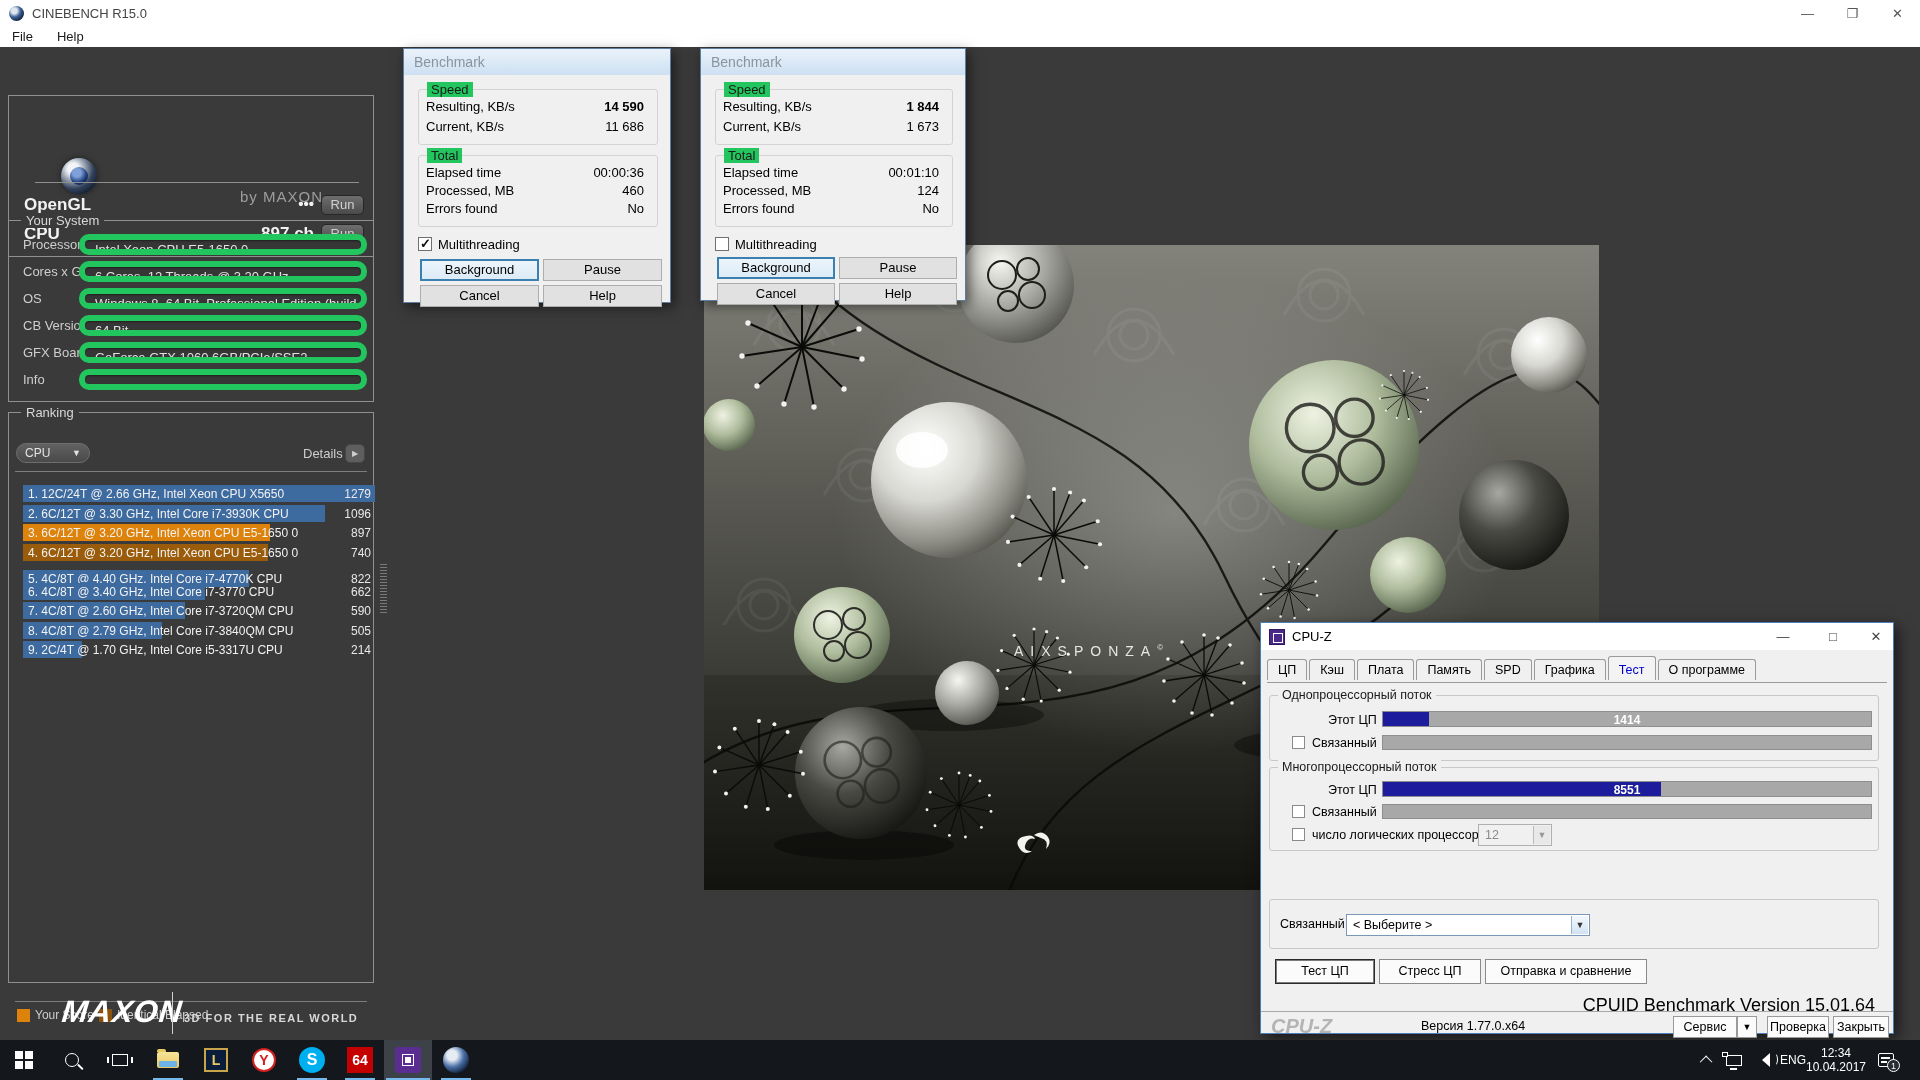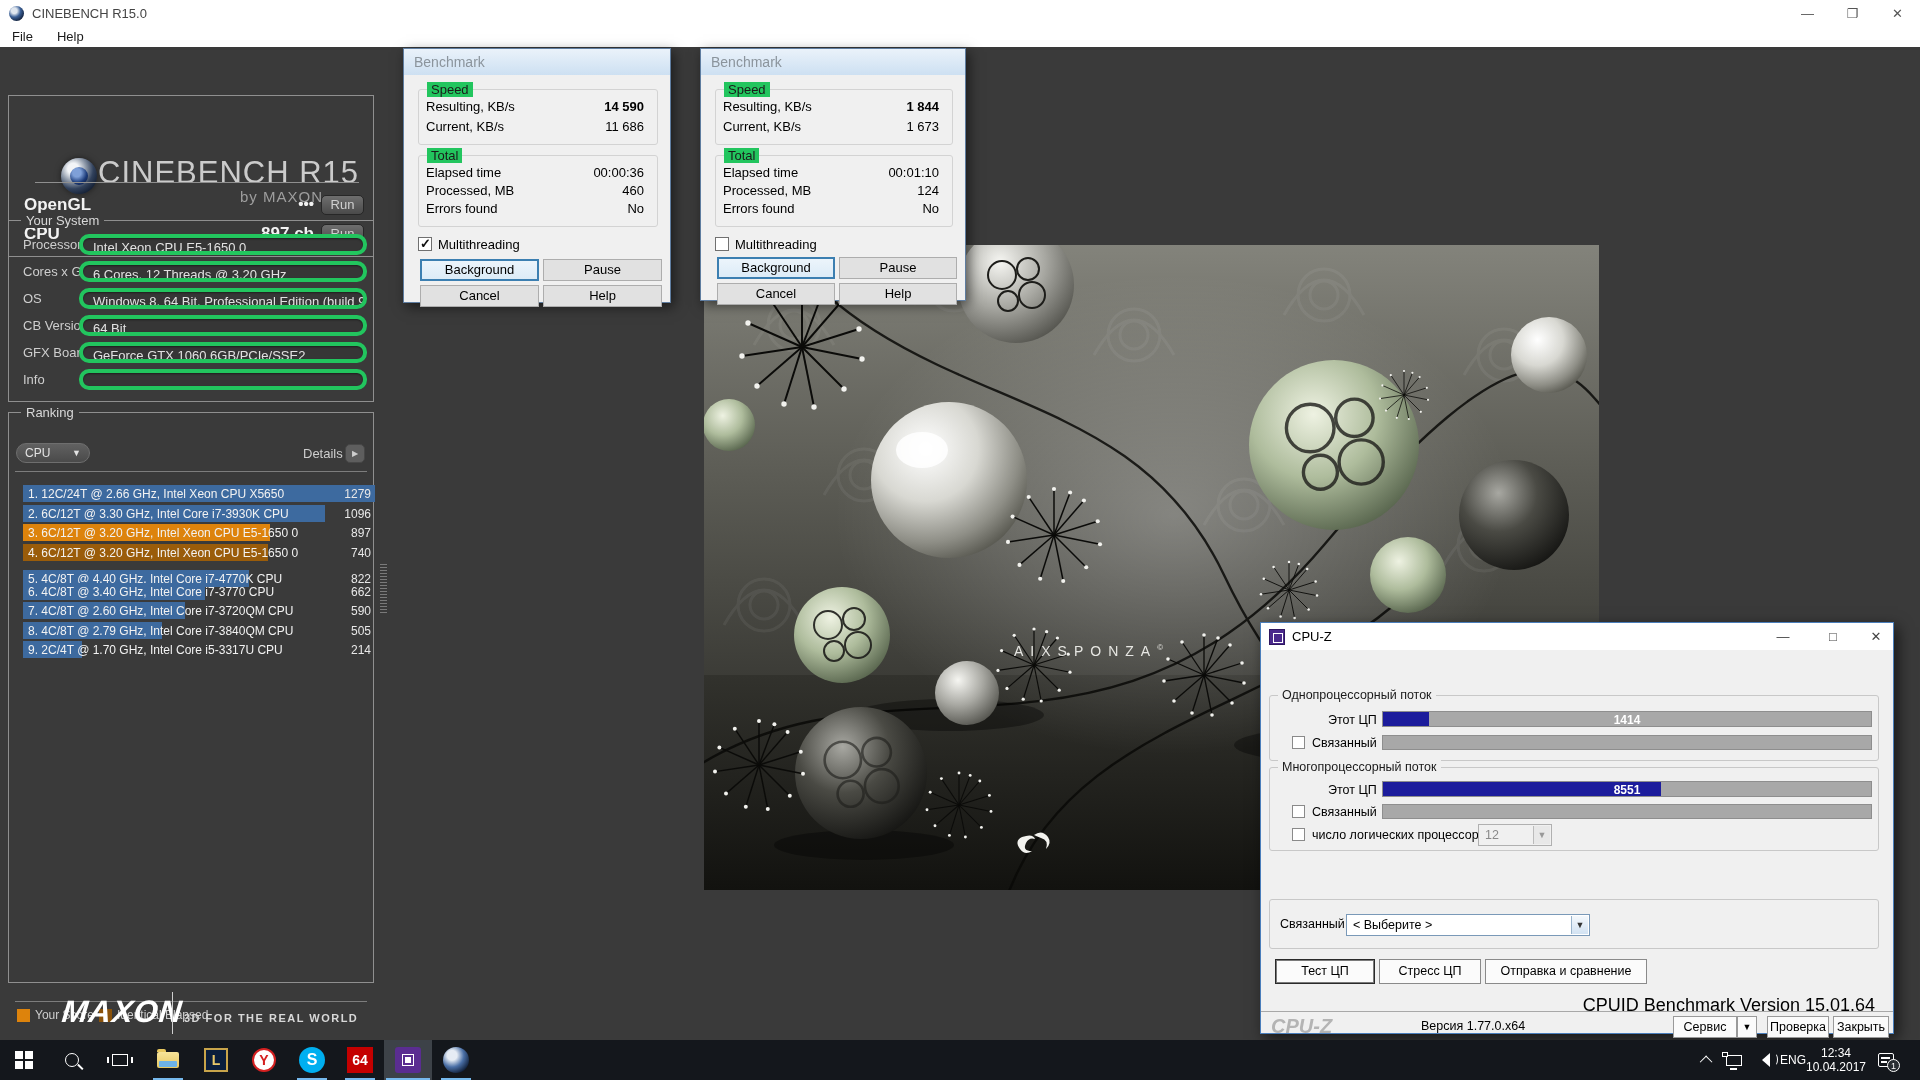--- a/index.html
+++ b/index.html
@@ -12,21 +12,21 @@
   .titlebar .ttext { font-size:13px; color:#444; }
   .winbtns { position:absolute; right:0; top:0; height:26px; display:flex; }
   .winbtn { width:45px; height:26px; display:flex; align-items:center; justify-content:center; color:#555; font-size:13px; }
   .menubar { position:absolute; left:0; top:26px; width:1920px; height:21px; background:#ffffff; display:flex; align-items:center; }
   .menuitem { font-size:13px; color:#1a1a1a; padding:0 12px; }
   .client { position:absolute; left:0; top:47px; width:1920px; height:993px; background:#3a3a3a; }
 
   
   .cb-box { position:absolute; border:1px solid #8f8f8f; }
   .cb-grouplabel { position:absolute; top:-8px; left:12px; background:#3a3a3a; padding:0 5px; font-size:13px; color:#d8d8d8; }
-  .cb-field { position:absolute; height:21px; background:#363636; border:4px solid #22c55e; border-radius:10px;
+  .cb-field { position:absolute; height:21px; background:#363636; border:6px solid #22c55e; border-radius:10px;
       color:#e2e2e2; font-size:13px; line-height:19px; padding:0 10px; box-shadow:inset 0 1px 2px rgba(0,0,0,.45); overflow:hidden; white-space:nowrap; }
   .cb-lab { position:absolute; font-size:13px; color:#cecece; }
   .cb-runbtn { position:absolute; width:43px; height:20px; border-radius:5px; border:1px solid #272727;
       background:linear-gradient(#6e6e6e,#4a4a4a); color:#d0d0d0; font-size:13px; text-align:center; line-height:18px; }
   .logo-sphere { position:absolute; left:52px; top:62px; width:36px; height:36px; border-radius:50%;
       background:radial-gradient(circle at 34% 30%, #f2f4f7 0 16%, #9aa4b2 34%, #31415c 58%, #0c1628 85%); box-shadow:0 0 6px rgba(0,0,0,.5); }
   .logo-sphere::after { content:""; position:absolute; left:9px; top:9px; width:18px; height:18px; border-radius:50%;
       background:radial-gradient(circle at 38% 32%, #7fa0d8 0 25%, #1b3a78 60%, #0a1330 95%); }
   .rrow { position:absolute; left:14px; width:352px; height:17px; }
   .rbar { position:absolute; left:0; top:0; height:17px; }
@@ -257,21 +257,20 @@
     </svg>
     <div class="watermark">
       <span>AIXSPONZA</span><sup style="font-size:8px;letter-spacing:0">©</sup>
     </div>
   </div>
 
   <div class="status-text">Click on one of the 'Run' buttons to start a test.</div>
 
   <div class="cb-box" style="left:8px; top:48px; width:366px; height:162px;">
     <div class="logo-sphere"></div>
-    <div style="position:absolute; left:89px; top:59px; font-size:31px; color:#cbcbcb; letter-spacing:1px;">CINEBENCH R15</div>
     <div style="position:absolute; right:50px; top:92px; font-size:15px; color:#9d9d9d; letter-spacing:1px;">by MAXON</div>
     <div style="position:absolute; left:26px; right:14px; top:86px; border-top:1px solid #8f8f8f;"></div>
     <div class="cb-lab" style="left:15px; top:99px; font-size:17px; font-weight:bold; color:#f2f2f2;">OpenGL</div>
     <div class="cb-lab" style="left:225px; width:80px; top:99px; font-size:15px; font-weight:bold; color:#f2f2f2; text-align:right;">•••</div>
     <button class="cb-runbtn" style="left:312px; top:99px;">Run</button>
     <div class="cb-lab" style="left:15px; top:128px; font-size:17px; font-weight:bold; color:#f2f2f2;">CPU</div>
     <div class="cb-lab" style="left:225px; width:80px; top:128px; font-size:17px; font-weight:bold; color:#f2f2f2; text-align:right;">897 cb</div>
     <button class="cb-runbtn" style="left:312px; top:128px;">Run</button>
   </div>
 
@@ -438,20 +437,30 @@
 
 <div class="cpuz" style="z-index:20;padding-left:24px;">
   <div class="cpuz-title">
     <span class="ico"></span>
     <span class="t">CPU-Z</span>
     <span class="czbtn" style="left:505px;">—</span>
     <span class="czbtn" style="left:555px;">□</span>
     <span class="czbtn" style="left:598px;">✕</span>
   </div>
 
+  <div style="position:absolute; left:6px; top:36px; right:6px; height:24px; border-bottom:1px solid #9a9a9a;">
+    <span class="tab">ЦП</span>
+    <span class="tab">Кэш</span>
+    <span class="tab">Плата</span>
+    <span class="tab">Память</span>
+    <span class="tab">SPD</span>
+    <span class="tab">Графика</span>
+    <span class="tab active">Тест</span>
+    <span class="tab">О программе</span>
+  </div>
 
   <div class="czgrp" style="top:72px; height:66px;">
     <span class="czgrp-label">Однопроцессорный поток</span>
     <span class="czlab" style="left:58px; top:17px;">Этот ЦП</span>
     <div class="bartrack" style="top:15px;">
       <div class="barfill" style="width: 9.4%;"></div>
       <span class="barval">1414</span>
     </div>
     <span class="czchk" style="left:22px; top:40px;"></span>
     <span class="czlab" style="left:42px; top:40px;">Связанный</span>

